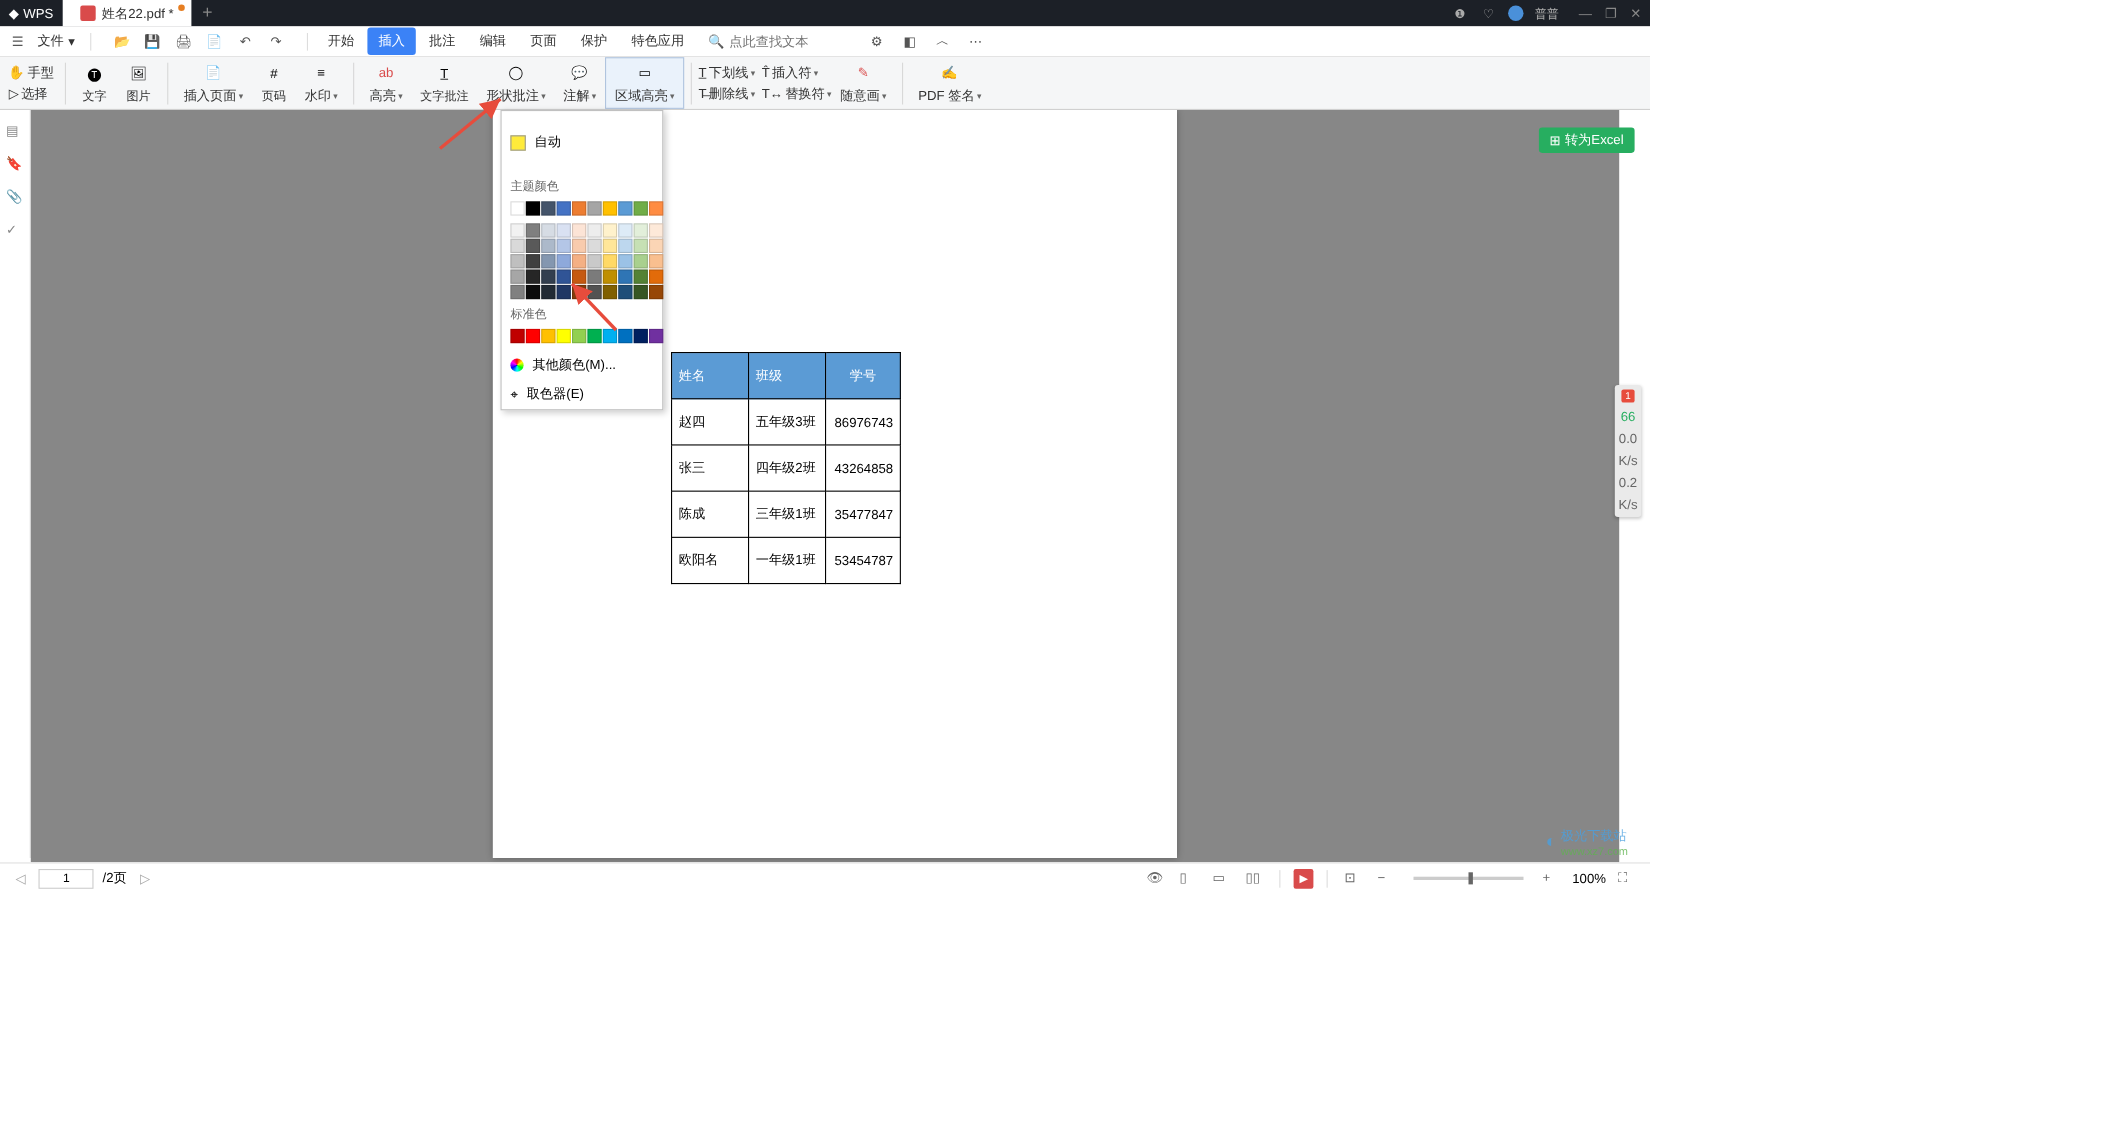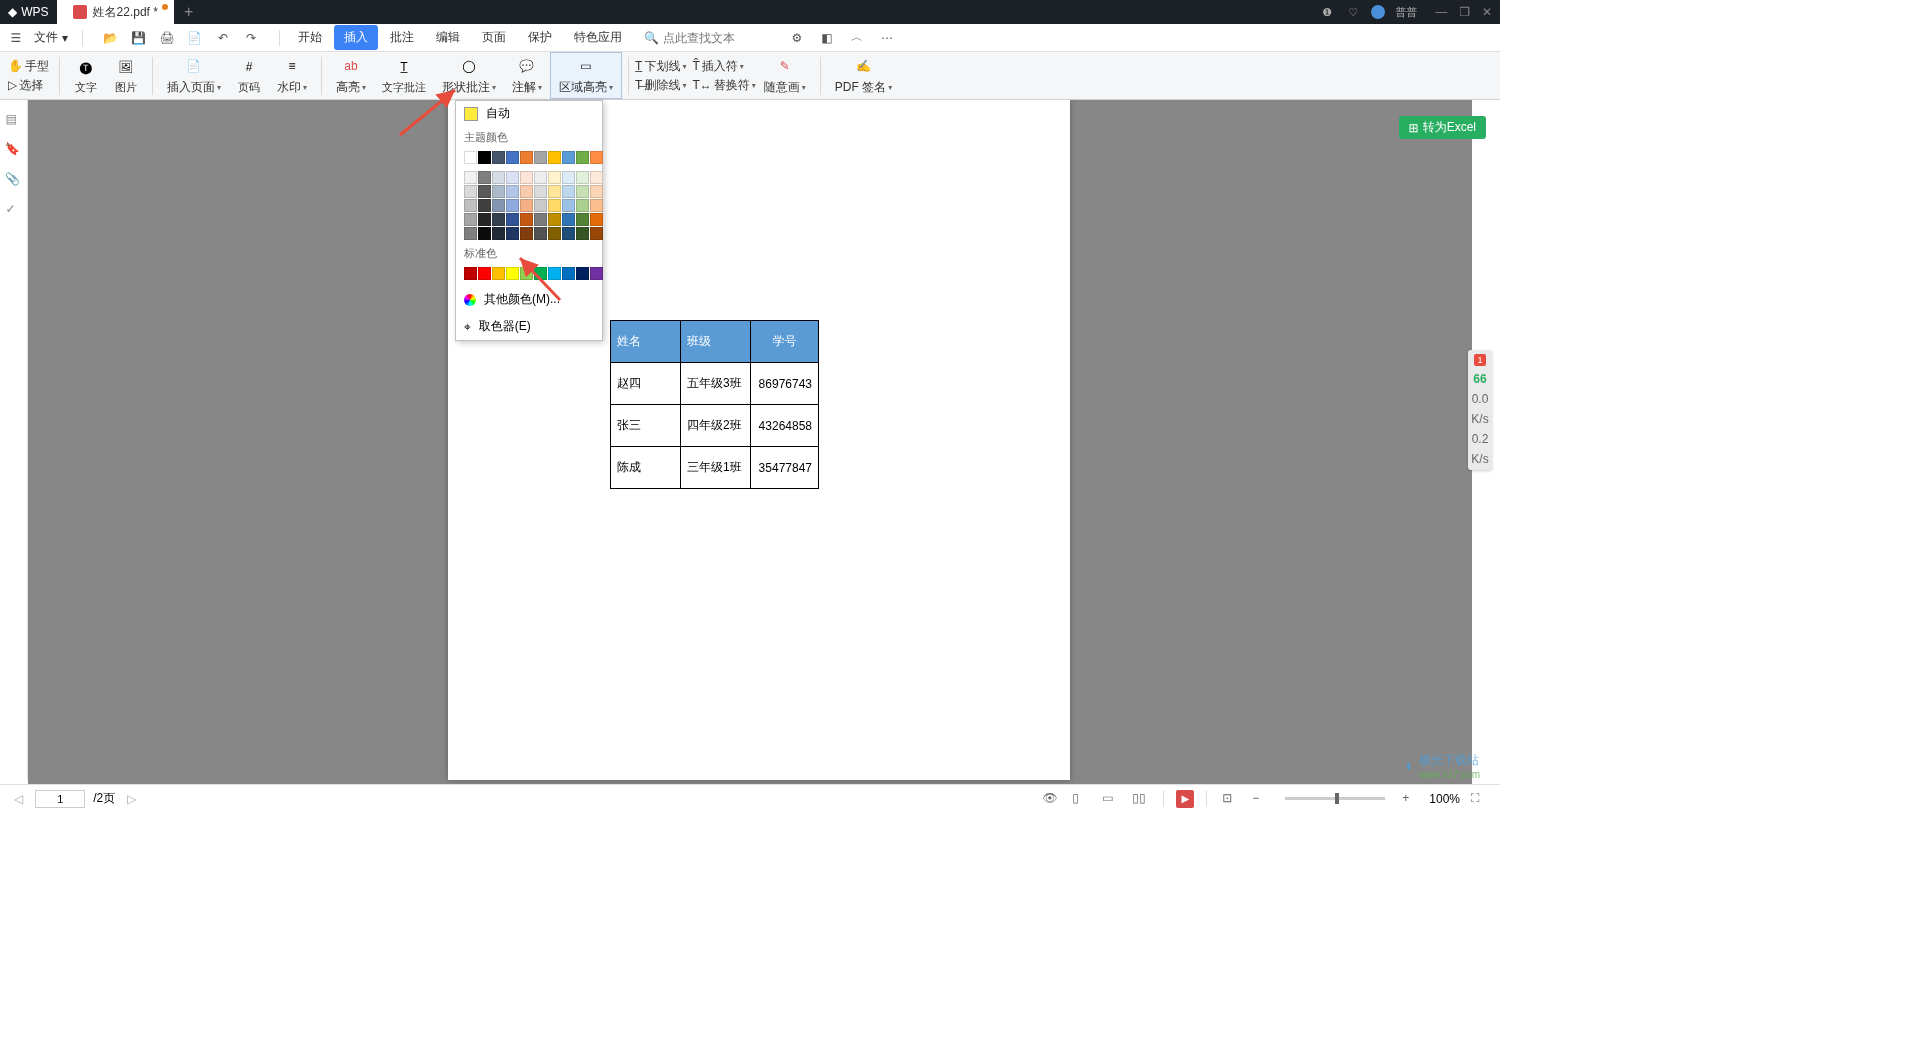--- a/index.html
+++ b/index.html
@@ -37,21 +37,21 @@
 .ribbon{height:48px;background:#f5f6f7;border-bottom:1px solid #d0d0d0;display:flex;align-items:center;padding:0 8px;}
 .ribbon .btn-row{display:flex;align-items:center;gap:2px;font-size:11px;color:#333;}
 .ribbon .vsep{width:1px;height:38px;background:#d8d8d8;margin:0 6px;}
 .ribbon .tall-btn{display:flex;flex-direction:column;align-items:center;padding:2px 8px;cursor:pointer;gap:2px;}
 .ribbon .tall-btn .icon{width:24px;height:22px;display:flex;align-items:center;justify-content:center;}
 .ribbon .tall-btn .label{font-size:11px;color:#333;display:flex;align-items:center;gap:2px;}
 .ribbon .drop-arrow{font-size:8px;color:#666;}
 
 
 .color-dropdown{position:absolute;left:455px;top:100px;width:148px;background:#fff;border:1px solid #c0c0c0;box-shadow:2px 2px 6px rgba(0,0,0,0.2);z-index:100;}
-.color-dropdown .auto-row{display:flex;align-items:center;gap:8px;padding:4px 8px;cursor:pointer;}
+.color-dropdown .auto-row{display:flex;align-items:center;gap:8px;padding:20px 8px;cursor:pointer;}
 .color-dropdown .auto-swatch{width:14px;height:14px;background:#ffeb3b;border:1px solid #999;}
 .color-dropdown .section-label{padding:4px 8px;color:#666;font-size:11px;}
 .color-dropdown .swatch-grid{display:grid;grid-template-columns:repeat(10,13px);gap:1px;padding:2px 8px;}
 .color-dropdown .swatch{width:13px;height:13px;cursor:pointer;border:1px solid rgba(0,0,0,0.15);}
 .color-dropdown .menu-row{display:flex;align-items:center;gap:8px;padding:5px 8px;cursor:pointer;}
 .color-dropdown .color-wheel{width:12px;height:12px;border-radius:50%;background:conic-gradient(red,yellow,lime,cyan,blue,magenta,red);}
 
 
 .left-sidebar{position:absolute;left:0;top:100px;width:28px;height:680px;background:#fff;border-right:1px solid #e0e0e0;display:flex;flex-direction:column;align-items:center;gap:14px;padding-top:12px;}
 .left-sidebar .sb-icon{width:16px;height:16px;color:#888;cursor:pointer;}
@@ -388,33 +388,38 @@
       <tr>
             <td>张三</td>
             <td>四年级2班</td>
             <td class="num">43264858</td>
           </tr>
       <tr>
             <td>陈成</td>
             <td>三年级1班</td>
             <td class="num">35477847</td>
           </tr>
+      <tr>
+            <td>欧阳名</td>
+            <td>一年级1班</td>
+            <td class="num">53454787</td>
+          </tr>
     </tbody>
       </table>
   </div>
 </div>
 
 <div class="convert-btn">
   <span>⊞</span>
   <span>转为Excel</span>
 </div>
 
 <div class="float-widget">
   <div class="badge">1</div>
-  <div style="color:#27ae60;font-weight:bold">66</div>
+  <div style="color:#27ae60;font-weight:normal">66</div>
   <div>0.0</div>
   <div>K/s</div>
   <div>0.2</div>
   <div>K/s</div>
 </div>
 
 <svg class="arrow" style="left:395px;top:80px;width:80px;height:60px">
   <defs>
       <marker id="ah1" markerWidth="8" markerHeight="8" refX="6" refY="3" orient="auto">
         <path d="M0,0 L6,3 L0,6 Z" fill="#e74c3c"></path>

